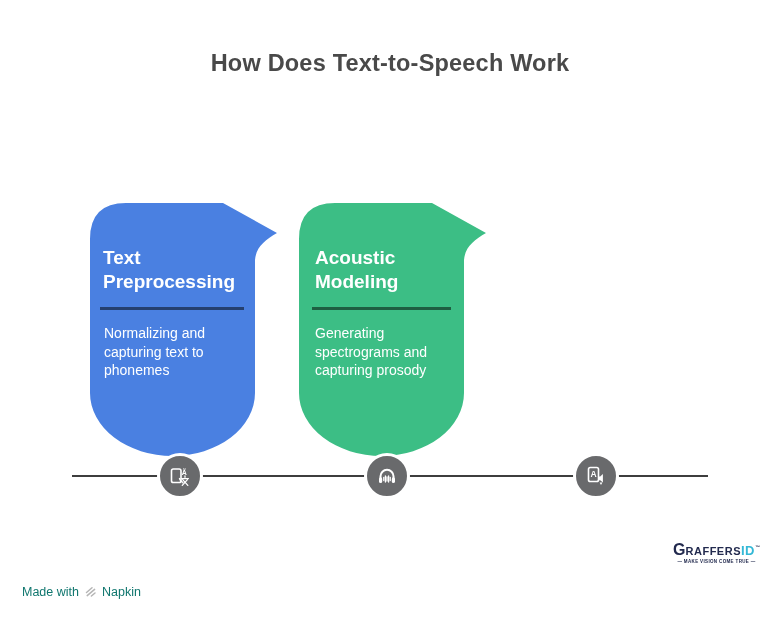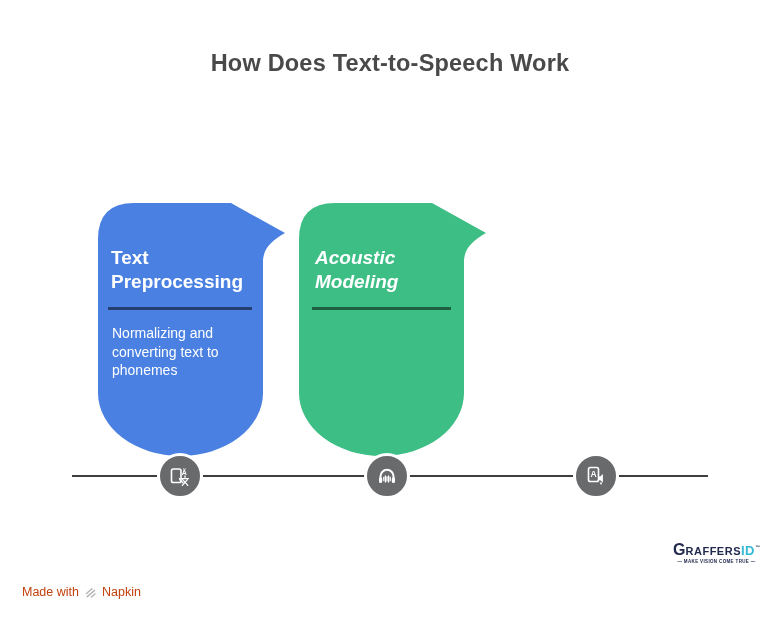--- a/index.html
+++ b/index.html
@@ -13,43 +13,43 @@
   }
   .step-card{position:absolute;top:203px;width:187px;height:254px;z-index:1;}
   .step-card svg.shape{position:absolute;left:0;top:0;}
   .step-card .card-title{
     position:absolute;top:43px;font-size:19px;line-height:24px;font-weight:bold;color:#ffffff;
   }
   .step-card .divider{position:absolute;top:104px;height:2.5px;background:rgba(0,0,0,0.5);}
   .step-card .card-desc{
     position:absolute;top:121px;font-size:14px;line-height:18.5px;color:#ffffff;
   }
-  .card-1{left:98px;}  .card-2{left:299px;}  .card-3{left:498px;}
+  .card-1{left:90px;}  .card-2{left:299px;}  .card-3{left:498px;}
   .card-1 .card-title{left:13px;width:148px;}
-  .card-2 .card-title{left:16px;width:145px;font-style:italic;}
+  .card-2 .card-title{left:16px;width:145px;}
   .card-3 .card-title{left:44px;width:118px;}
   .card-1 .divider{left:10px;width:144px;}
   .card-2 .divider{left:13px;width:139px;}
   .card-3 .divider{left:17px;width:138px;}
   .card-1 .card-desc{left:14px;width:144px;}
   .card-2 .card-desc{left:16px;width:142px;}
   .card-3 .card-desc{left:22px;width:135px;}
 
   .timeline{position:absolute;left:72px;top:475px;width:636px;height:2px;background:#3E3E3E;z-index:2;}
 
   .icon-badge{
     position:absolute;top:453px;width:40px;height:40px;border-radius:50%;
     background:#696A6C;border:3px solid #ffffff;z-index:3;
     display:flex;align-items:center;justify-content:center;
   }
   .badge-1{left:157px;} .badge-2{left:364px;} .badge-3{left:573px;}
 
   .made-with{
-    position:absolute;left:22px;top:585px;display:flex;align-items:flex-end;gap:5px;
-    color:#c2410c;font-size:12.5px;
+    position:absolute;left:22px;top:585px;display:flex;align-items:flex-start;gap:5px;
+    color:#0f766e;font-size:12.5px;
   }
   .logo{position:absolute;right:20px;top:542px;text-align:center;line-height:1;}
   .logo-main{white-space:nowrap;color:#222A4E;font-weight:bold;}
   .logo-g{font-size:16px;}
   .logo-rest{font-size:11px;letter-spacing:.5px;text-align:center;}
   .logo-id{font-size:13px;color:#33B8D6;letter-spacing:.5px;}
   .logo-mark{font-size:5px;vertical-align:super;color:#222A4E;}
   .logo-tagline{margin-top:2px;font-size:4.5px;letter-spacing:.35px;color:#222A4E;font-weight:bold;}
 </style>
 </head>
@@ -58,29 +58,30 @@
 <div class="canvas">
 
   <h1 class="page-title">How Does Text-to-Speech Work</h1>
 
   <div class="step-card card-1">
     <svg class="shape" width="187" height="254" viewBox="0 0 187 254">
       <path d="M 36 0 L 133 0 L 187 30 C 175 37 166 44 165 57 L 165 190 A 82.5 63 0 0 1 0 190 L 0 36 Q 0 0 36 0 Z" fill="#4A80E1"></path>
     </svg>
     <div class="card-title">Text Preprocessing</div>
     <div class="divider"></div>
-    <div class="card-desc">Normalizing and converting text to phonemes</div>
+    <div class="card-desc">Normalizing and capturing text to phonemes</div>
   </div>
 
   <div class="step-card card-2">
     <svg class="shape" width="187" height="254" viewBox="0 0 187 254">
       <path d="M 36 0 L 133 0 L 187 30 C 175 37 166 44 165 57 L 165 190 A 82.5 63 0 0 1 0 190 L 0 36 Q 0 0 36 0 Z" fill="#3CBE85"></path>
     </svg>
     <div class="card-title">Acoustic Modeling</div>
     <div class="divider"></div>
+    <div class="card-desc">Generating spectrograms and capturing prosody</div>
   </div>
 
 
   <div class="timeline"></div>
 
   <div class="icon-badge badge-1">
     <svg width="26" height="26" viewBox="0 0 26 26">
       <rect x="4.5" y="6" width="9.5" height="13.5" rx="1.8" fill="none" stroke="#fff" stroke-width="1.6"></rect>
       <text x="14.8" y="11.5" font-size="7" font-weight="bold" fill="#fff" font-family="Liberation Sans, sans-serif">Ã</text>
       <g stroke="#fff" stroke-width="1.3" stroke-linecap="round">

